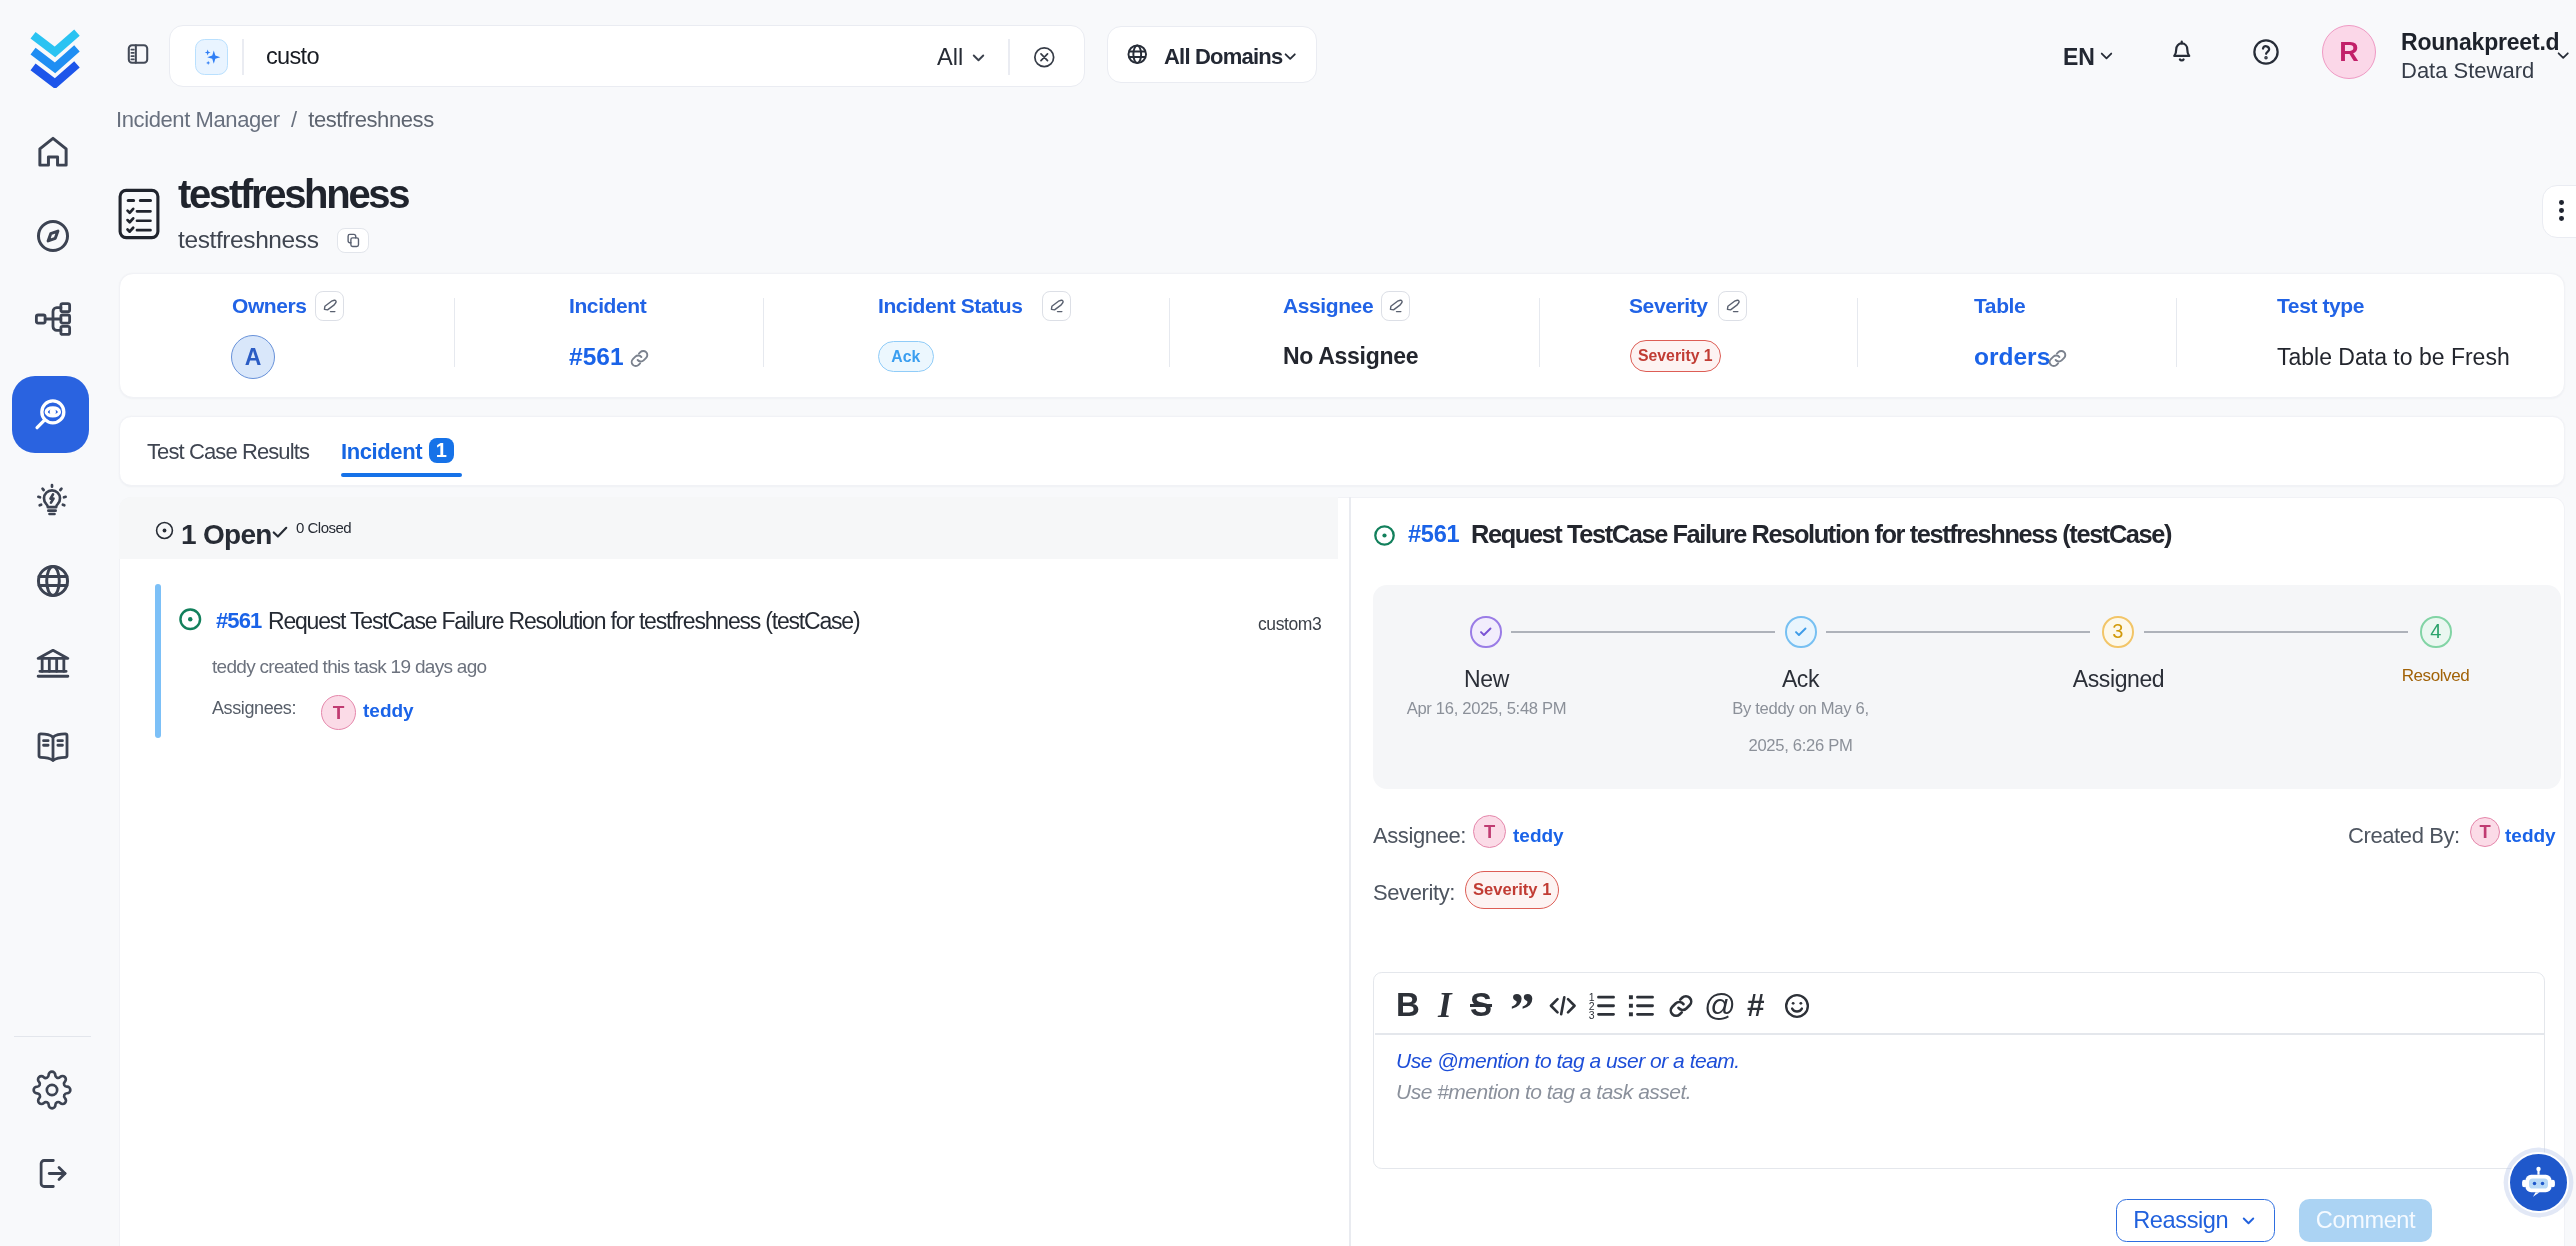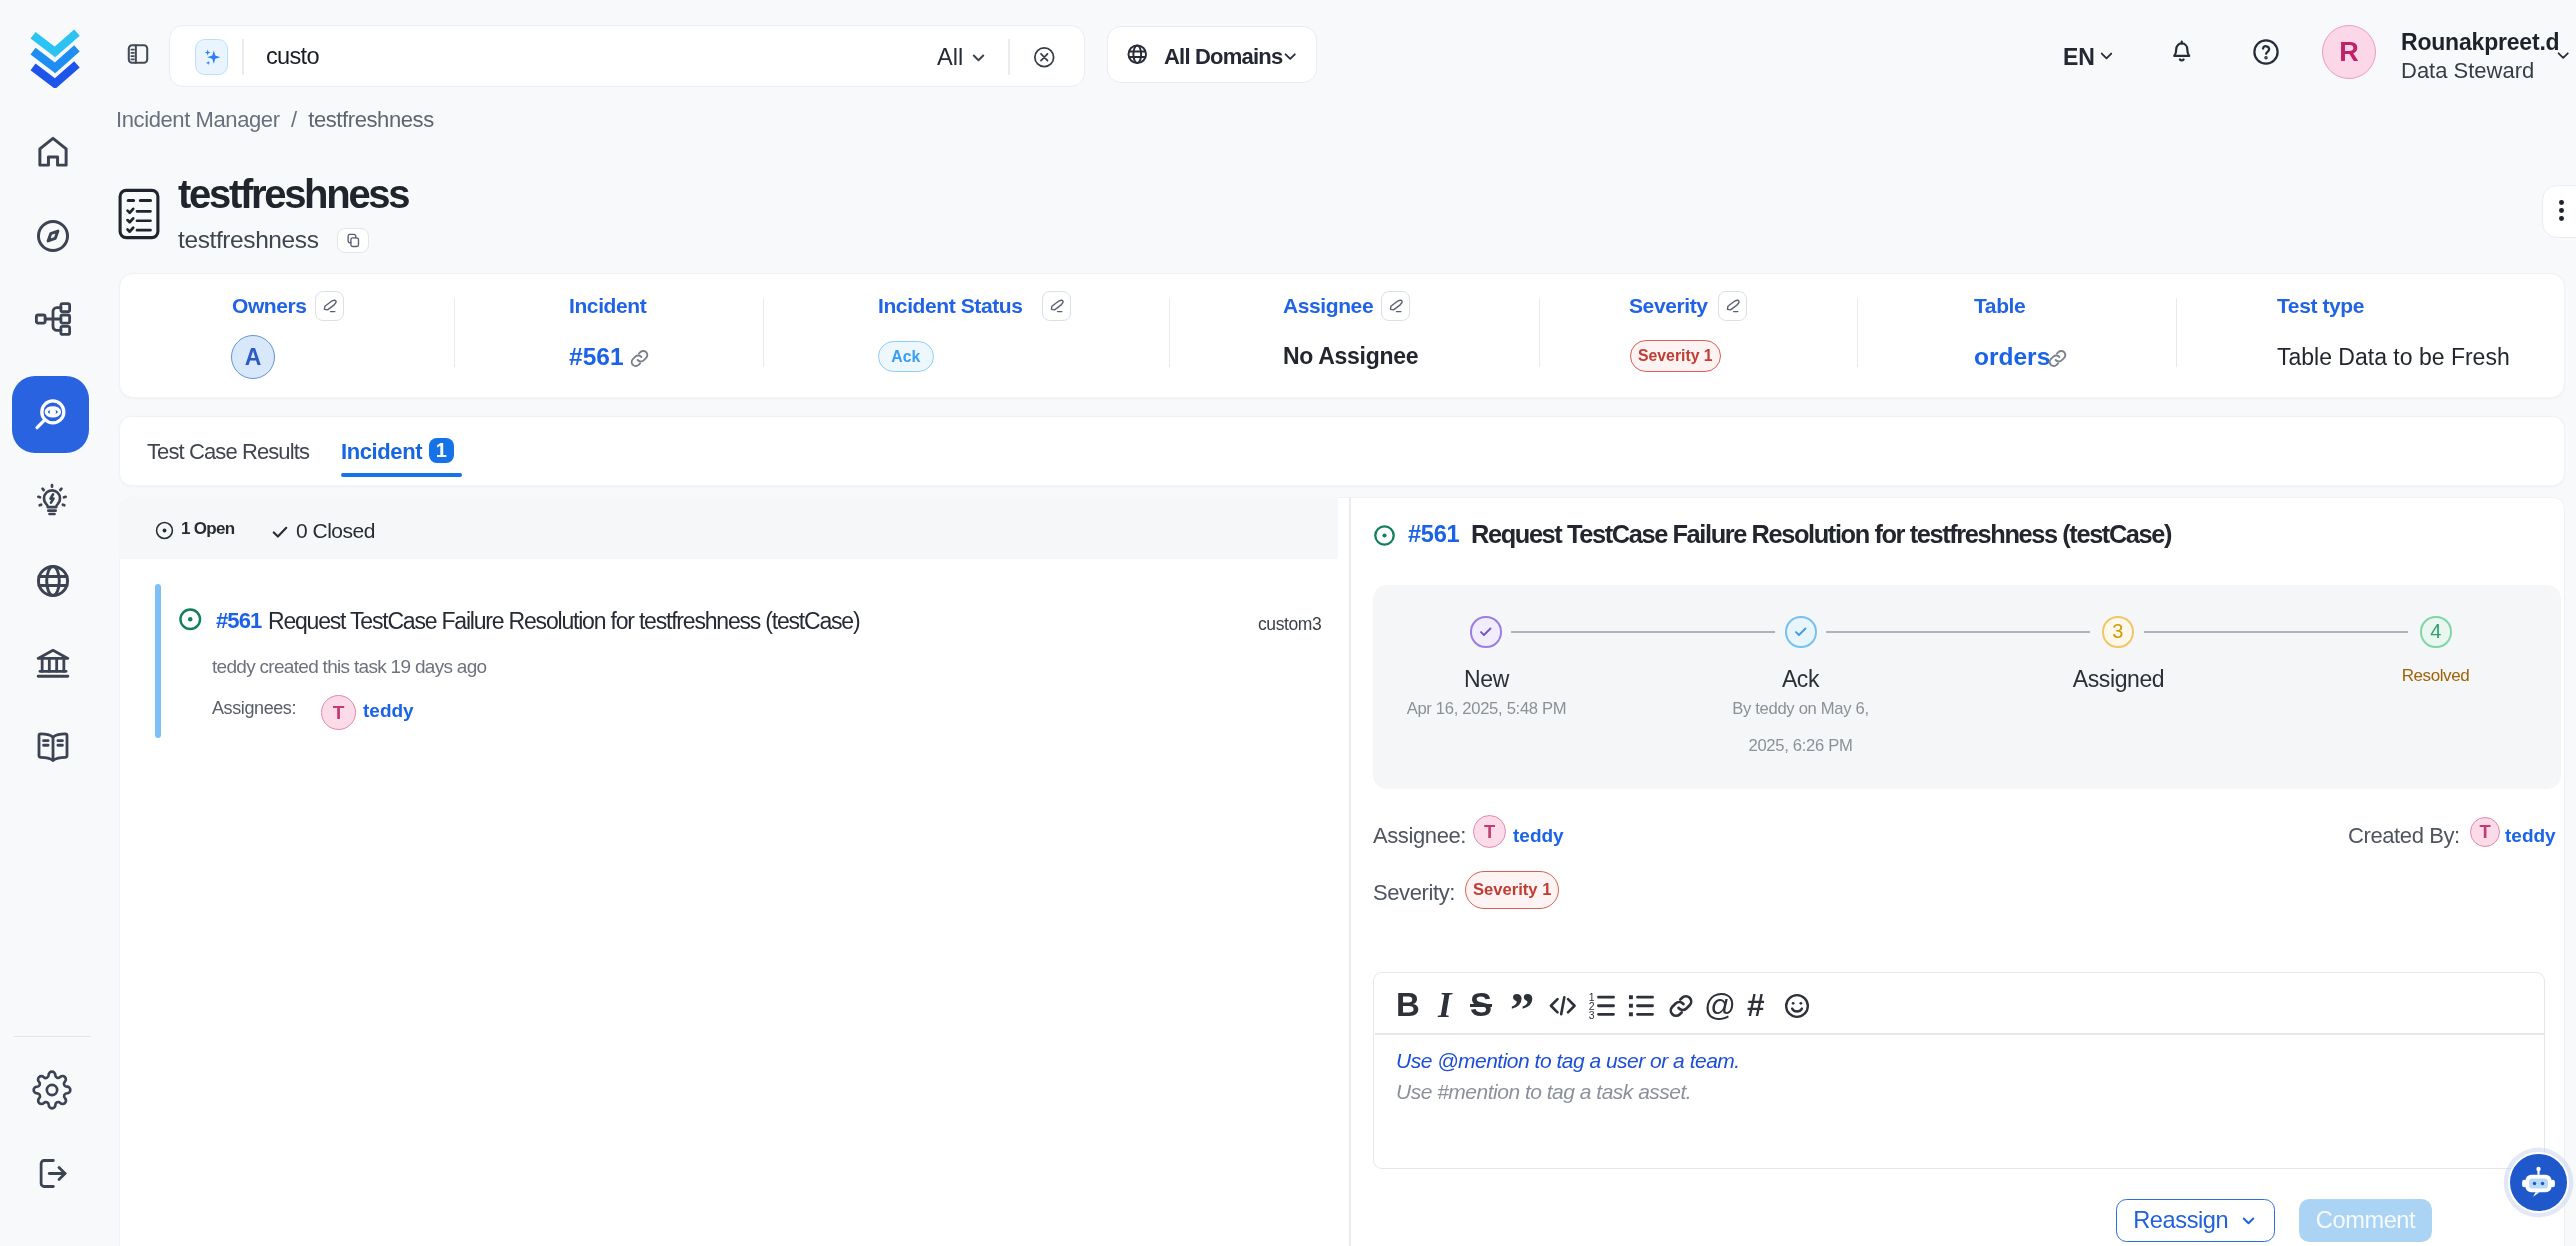--- a/index.html
+++ b/index.html
@@ -222,25 +222,25 @@
 <div class="abs" style="left:341px;top:473px;width:121px;height:4.4px;background:#1672e8;border-radius:2.6px"></div>
 
 <div class="abs" style="left:119px;top:497px;width:2446px;height:749px;background:#fff;border-radius:12.3px 12.3px 0 0;border:0.9px solid #f1f2f6;border-bottom:none"></div>
 <div class="abs" style="left:1349px;top:497px;width:1.8px;height:749px;background:#e9ebf0"></div>
 
 <div class="abs" style="left:119px;top:497px;width:1219px;height:62px;background:#f6f7f8;border-radius:12.3px 0 0 0"></div>
 <svg class="abs" style="left:155px;top:521px" width="19" height="19" viewBox="0 0 24 24" fill="none" stroke="#272c35" stroke-width="2">
     <circle cx="12" cy="12" r="10"></circle>
     <circle cx="12" cy="12" r="2.4" fill="#272c35" stroke="none"></circle>
   </svg>
-<div class="abs" style="left:181px;top:519px;font-size:17px;letter-spacing:-0.7px;font-weight:bold;color:#272c35">1 Open</div>
+<div class="abs" style="left:181px;top:519px;font-size:28px;letter-spacing:-0.7px;font-weight:bold;color:#272c35">1 Open</div>
 <svg class="abs" style="left:270px;top:522px" width="20" height="20" viewBox="0 0 24 24" fill="none" stroke="#272c35" stroke-width="2.6" stroke-linecap="round" stroke-linejoin="round">
     <path d="M4.5 12.5l5 5L19.5 7"></path>
   </svg>
-<div class="abs" style="left:296px;top:519px;font-size:21px;letter-spacing:-0.5px;color:#272c35">0 Closed</div>
+<div class="abs" style="left:296px;top:519px;font-size:15px;letter-spacing:-0.5px;color:#272c35">0 Closed</div>
 
 <div class="abs" style="left:155px;top:584px;width:6.1px;height:154px;background:#7cc0f7;border-radius:3.5px"></div>
 <svg class="abs" style="left:178px;top:607px" width="24.5" height="24.5" viewBox="0 0 24 24" fill="none" stroke="#12805c" stroke-width="2.4">
     <circle cx="12" cy="12" r="9.6"></circle>
     <circle cx="12" cy="12" r="2.2" fill="#12805c" stroke="none"></circle>
   </svg>
 <div class="abs blue" style="left:216px;top:608px;font-size:22px;letter-spacing:-0.9px;font-weight:bold">#561</div>
 <div class="abs" style="left:268px;top:608px;font-size:23px;letter-spacing:-1.2px;font-weight:500;color:#252a33">Request TestCase Failure Resolution for testfreshness (testCase)</div>
 <div class="abs" style="left:1258px;top:614px;font-size:17.5px;letter-spacing:-0.4px;color:#3c4149">custom3</div>
 <div class="abs" style="left:212px;top:656px;font-size:19px;letter-spacing:-0.7px;color:#6c727e">teddy created this task 19 days ago</div>

